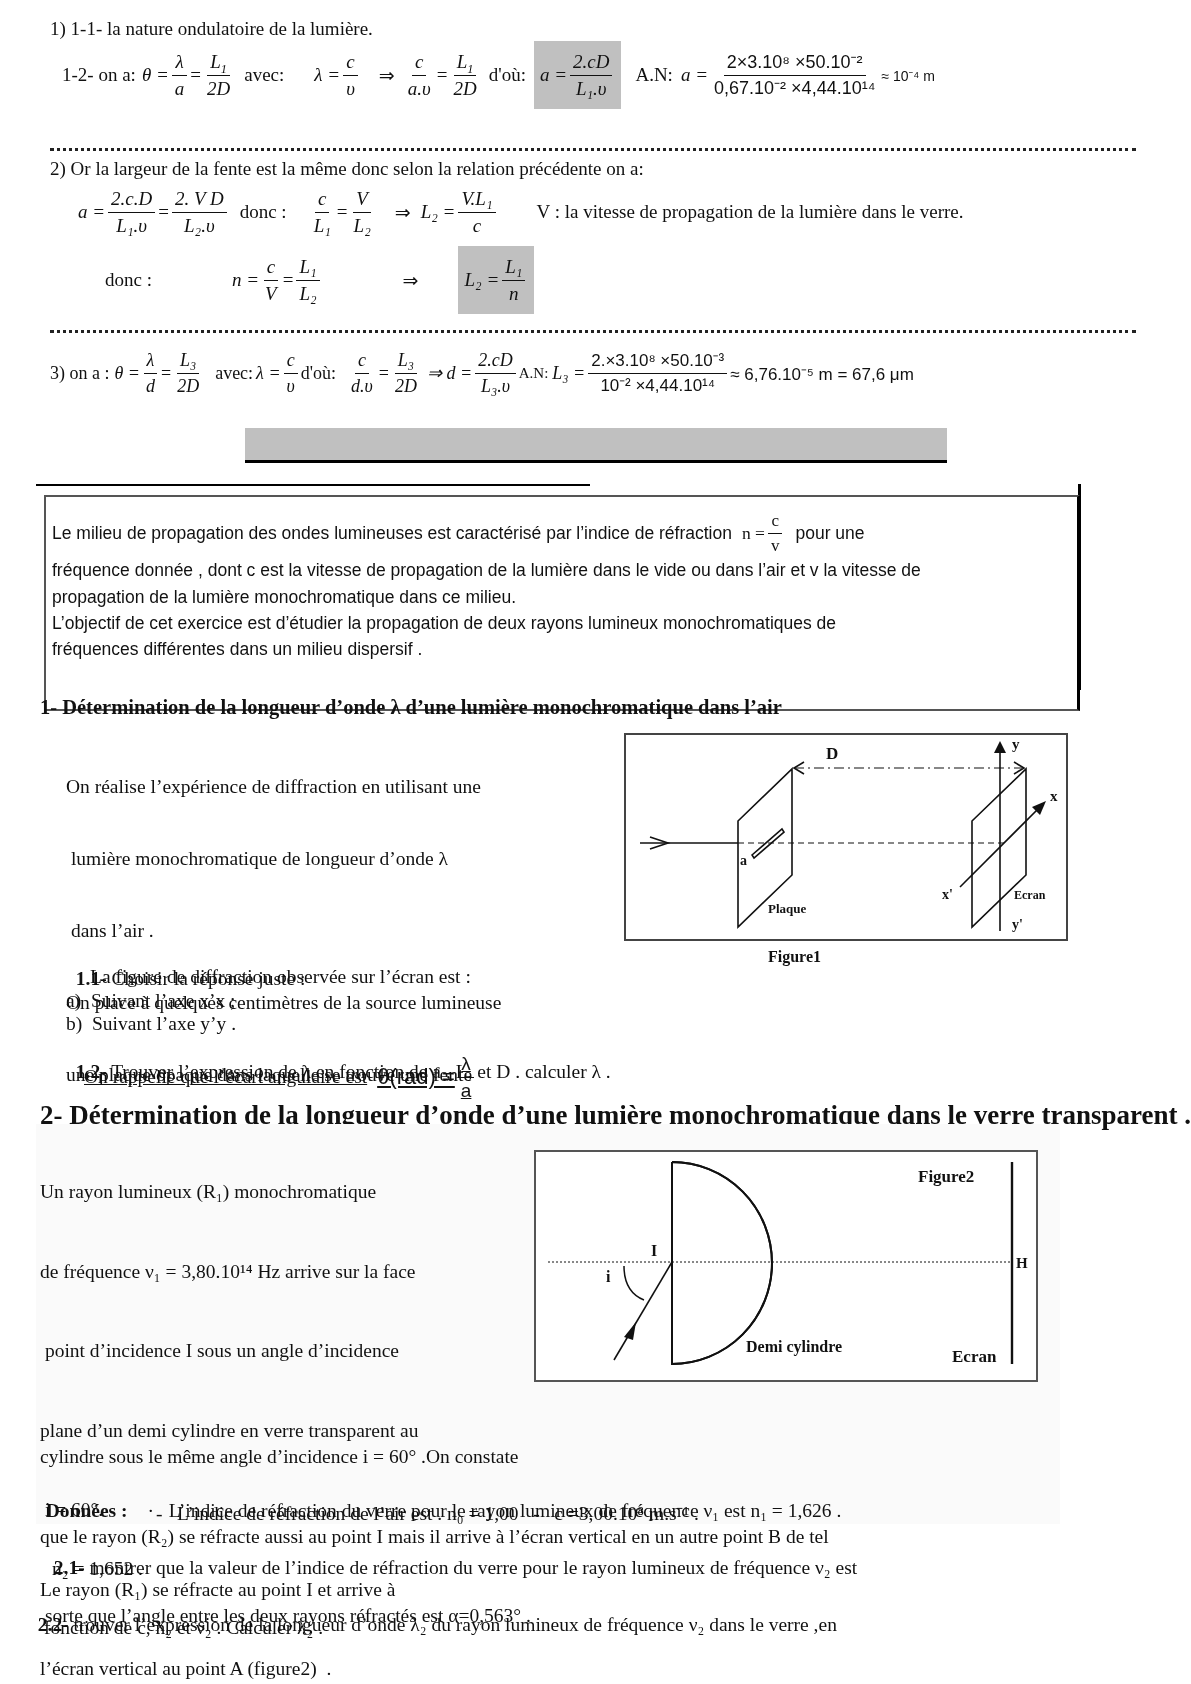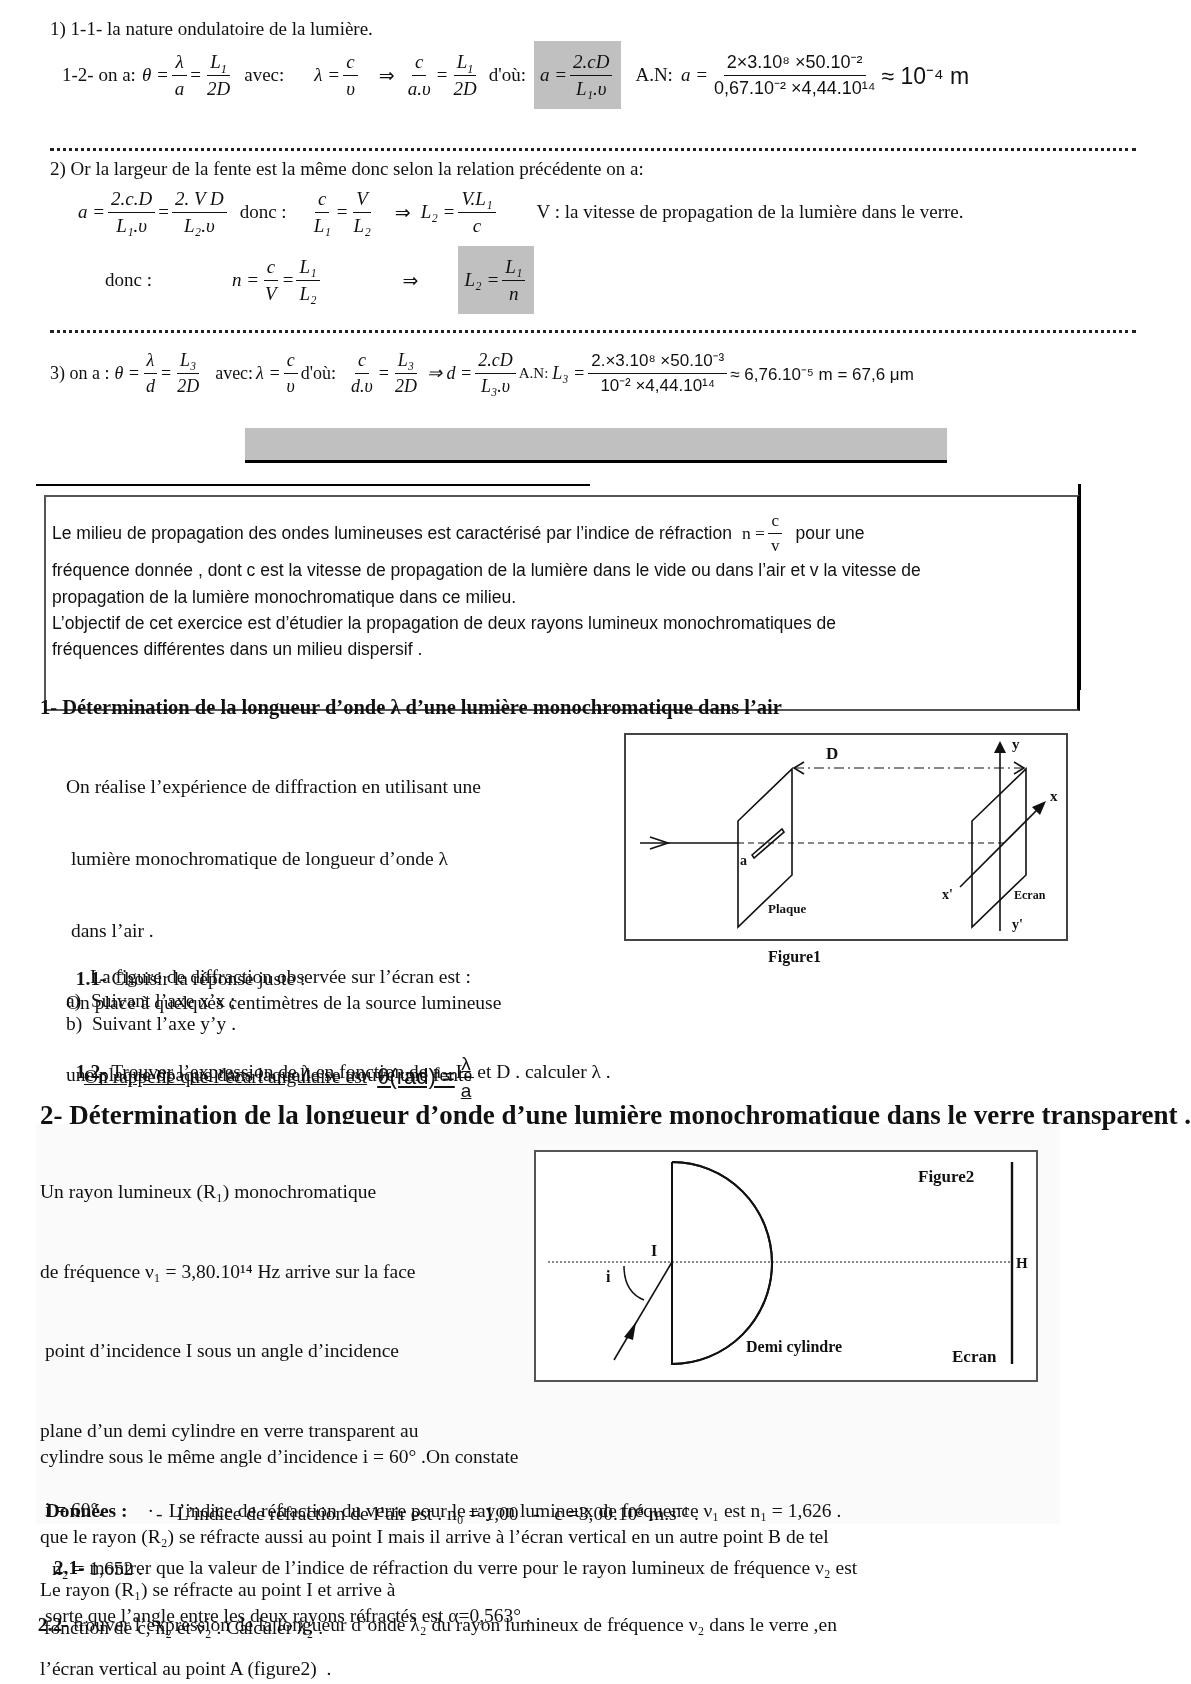--- a/index.html
+++ b/index.html
@@ -62,21 +62,21 @@
         <span class="num">2.cD</span>
         <span class="den">L₁.υ</span>
       </span>
   </span>
   <span style="margin-left:14px;">A.N:</span>
   <span class="math" style="margin-left:8px;">a =</span>
   <span class="frac sans" style="font-size:18px;">
       <span class="num">2×3.10⁸ ×50.10⁻²</span>
       <span class="den">0,67.10⁻² ×4,44.10¹⁴</span>
     </span>
-  <span class="sans" style="font-size:23px;">≈ 10⁻⁴ m</span>
+  <span class="sans" style="font-size:14px;">≈ 10⁻⁴ m</span>
 </div>
 
 <div class="abs dots" style="left:50px; top:148px; width:1086px;"></div>
 
 <div class="abs t16" style="left:50px; top:158px;">2) Or la largeur de la fente est la même donc selon la relation précédente on a:</div>
 
 <div class="abs row t16" style="left:78px; top:180px; height:64px;">
   <span class="math">a =</span>
   <span class="frac math">
       <span class="num">2.c.D</span>

